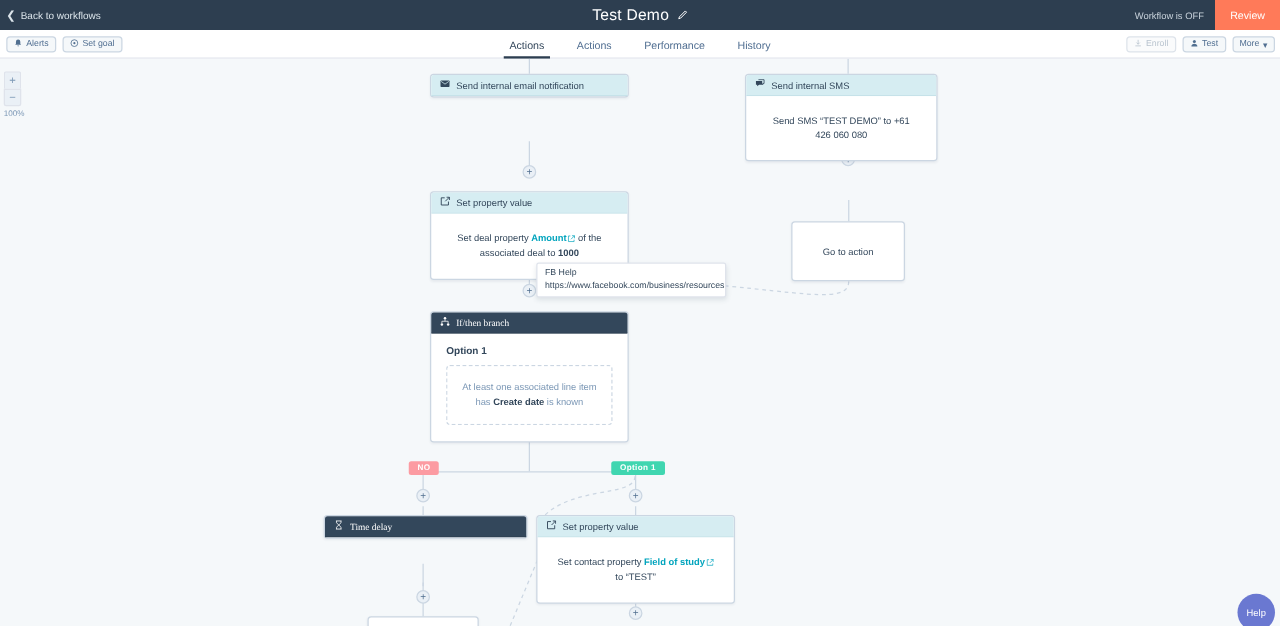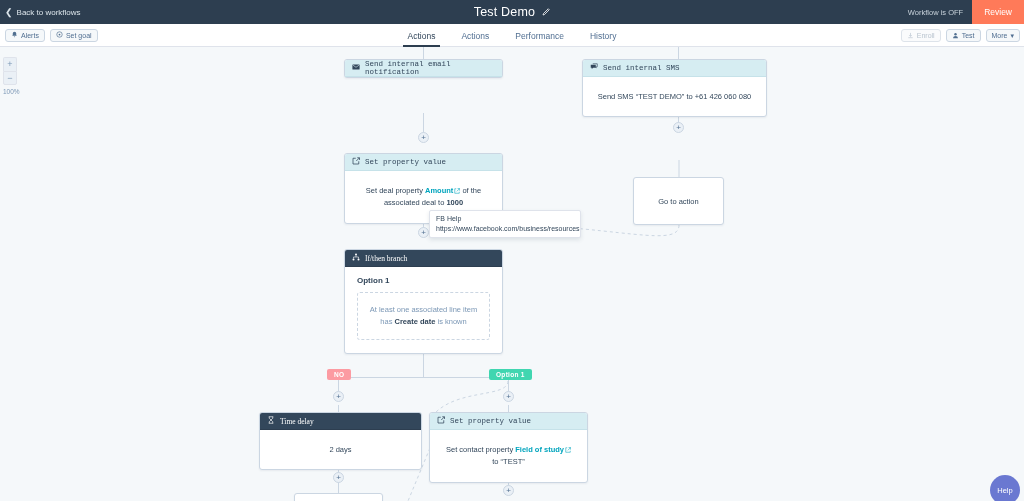--- a/index.html
+++ b/index.html
@@ -94,21 +94,21 @@
   .node {
     position: absolute; background: #ffffff;
     border: 1px solid #cbd6e2; border-radius: 3px;
     box-shadow: 0 1px 2px rgba(45,62,80,.07);
   }
   .node-head {
     display: flex; align-items: center; gap: 5px;
     height: 17px; padding: 0 7px; font-size: 7.5px;
     border-radius: 2px 2px 0 0;
   }
-  .node-head.teal { background: #d6edf2; color: #33475b; border-bottom: 1px solid #c6e2e9; font-family: Liberation Mono, monospace; }
+  .node-head.teal { background: #d6edf2; color: #33475b; border-bottom: 1px solid #c6e2e9; }
   .node-head.navy { background: #33475b; color: #ffffff; border-bottom: 1px solid #2d3e50; font-family: Liberation Serif, serif; }
   .node-body {
     padding: 11px 14px; font-size: 7.5px; color: #33475b;
     text-align: center; line-height: 1.5;
   }
   .node-body.pad-lg { padding: 14px 14px; }
   .lnk { color: #00a4bd; font-weight: bold; }
   .b { font-weight: bold; }
   .ext-icon { display: inline-block; vertical-align: -1px; margin-left: 1px; }
 
@@ -291,21 +291,21 @@
         <span>
           <svg width="8" height="8" viewBox="0 0 16 12">
               <rect x="0.8" y="0.8" width="14.4" height="10.4" rx="1.2" fill="#33475b"></rect>
               <path d="M1.8 2.2L8 6.6l6.2-4.4" fill="none" stroke="#d6edf2" stroke-width="1.2"></path>
             </svg>
         </span>
         <span>Send internal email notification</span>
       </div>
     </div>
 
-    <div class="node" style="left:582px; top:12px; width:185px;">
+    <div class="node" style="left:596px; top:12px; width:154px;">
       <div class="node-head teal">
         <span>
           <svg width="8" height="8" viewBox="0 0 16 16">
               <path d="M1.5 3.5h10v6h-5l-3 2.5v-2.5h-2z" fill="#33475b"></path>
               <path d="M5.5 1.5h9v6h-2v2l-2.3-2" fill="none" stroke="#33475b" stroke-width="1.3"></path>
             </svg>
         </span>
         <span>Send internal SMS</span>
       </div>
       <div class="node-body pad-lg">Send SMS “TEST DEMO” to +61 426 060 080</div>
@@ -358,21 +358,20 @@
 
     <div class="node" style="left:259px; top:365px; width:163px;">
       <div class="node-head navy">
         <span>
           <svg width="8" height="8" viewBox="0 0 16 16">
               <path d="M3.5 1.5h9M3.5 14.5h9M4.5 1.5v3L8 8l3.5-3.5v-3M4.5 14.5v-3L8 8l3.5 3.5v3" fill="none" stroke="#ffffff" stroke-width="1.3"></path>
             </svg>
         </span>
         <span>Time delay</span>
       </div>
-      <div class="node-body pad-lg">2 days</div>
     </div>
 
     <div class="node" style="left:429px; top:365px; width:159px;">
       <div class="node-head teal">
         <span>
           <svg width="8" height="8" viewBox="0 0 16 16">
               <path d="M13.5 8.5V14H2V2.5h5.5" fill="none" stroke="#33475b" stroke-width="1.5"></path>
               <path d="M10.5 1.5H15v4.5M15 1.5L8.5 8" fill="none" stroke="#33475b" stroke-width="1.5"></path>
             </svg>
         </span>

